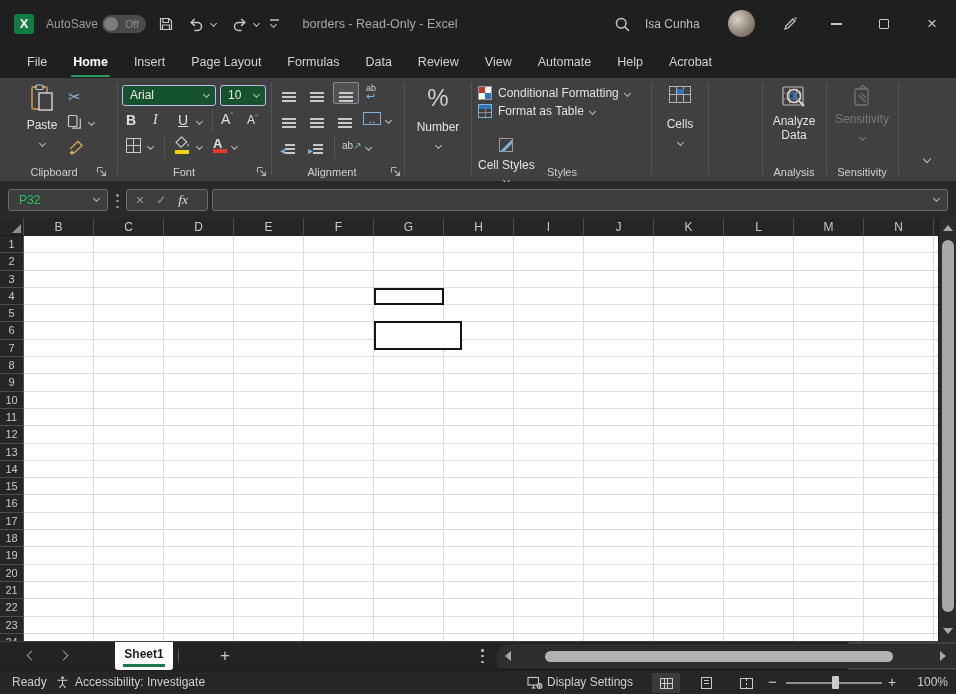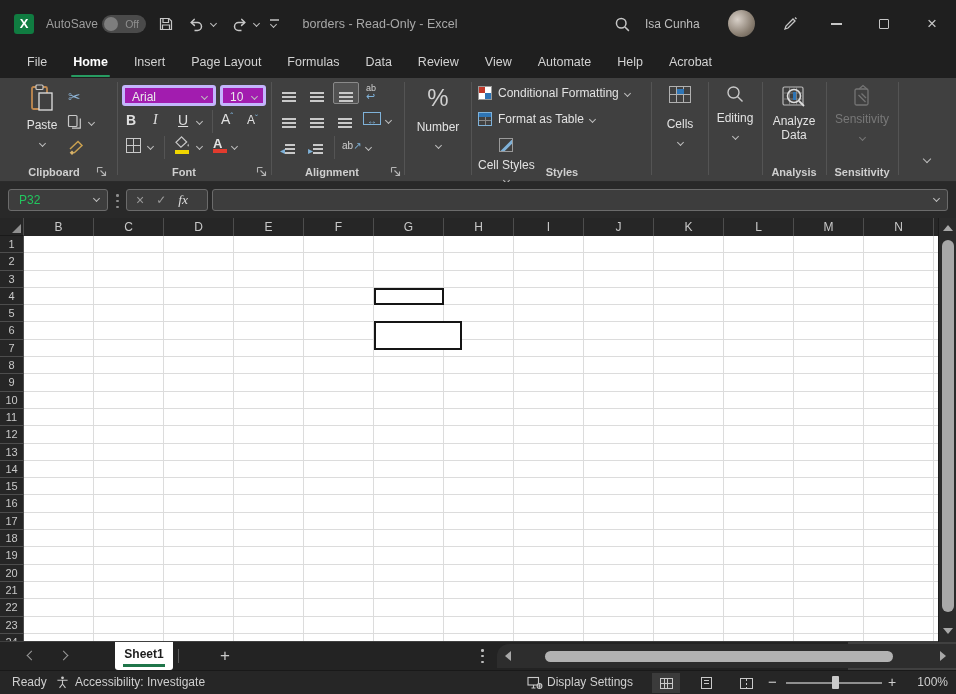--- a/index.html
+++ b/index.html
@@ -43,24 +43,24 @@
   #comments-btn { left:762px; top:52px; height:23px; padding:0 10px; border:1px solid #9a9a9a; border-radius:4px;
                   display:flex; align-items:center; gap:6px; font-size:12px; color:#ececec; background:#242424; }
   #share-btn { left:862px; top:52px; height:23px; width:86px; border-radius:4px; background:#129150;
                display:flex; align-items:center; justify-content:center; gap:5px; font-size:12px;
                color:#0d2416; font-weight:bold; }
   #share-btn .chv { border-color:#0d2416; }
 
   
   #ribbon { left:0; top:78px; width:956px; height:104px; background:#404040; border-bottom:1px solid #2b2b2b; }
   .vsep { position:absolute; top:4px; bottom:6px; width:1px; background:#545454; }
-  .glabel { position:absolute; bottom:3px; font-size:11px; color:#cfcfcf; text-align:center;font-weight:bold; }
+  .glabel { position:absolute; bottom:3px; font-size:11px; color:#cfcfcf; text-align:center; }
   .launcher { position:absolute; bottom:4px; right:5px; width:11px; height:11px; }
   .ribbon-btn-lbl { font-size:12px; color:#e2e2e2; text-align:center; }
-  .combo { position:absolute; height:21px; background:#a21caf; border:3px solid #c4b5fd; border-radius:3px;
+  .combo { position:absolute; height:21px; background:#14532d; border:1px solid #c4b5fd; border-radius:3px;
            font-size:12px; color:#eaeaea; line-height:19px; padding-left:7px; }
   .combo .chv { position:absolute; right:6px; top:6px; }
   .bars { display:inline-block; width:14px; height:10px; position:relative; }
   .bars::before { content:""; position:absolute; left:0; right:0; top:0; height:1.5px; background:#c9c9c9;
                   box-shadow:0 4px 0 #c9c9c9, 0 8px 0 #c9c9c9; }
   .selbox { background:#525252; border:1px solid #8a8a8a; border-radius:2px; }
   .blue { color:#7fb2d9; }
   .grid-ic { display:inline-block; width:15px; height:15px; border:1px solid #c9c9c9;
     background: linear-gradient(#c9c9c9,#c9c9c9) 50% 0/1px 100% no-repeat,
                 linear-gradient(#c9c9c9,#c9c9c9) 0 50%/100% 1px no-repeat; }
@@ -366,48 +366,40 @@
       <div class="bigbtn-lbl" style="margin-top:8px;">Number</div>
       <span class="chv sm" style="margin-top:6px;"></span>
     </div>
     <div class="vsep" style="left:471px;"></div>
 
     <div class="styles-item" style="left:478px; top:8px;">
       <span class="cf-ic"></span>
       <span>Conditional Formatting</span>
       <span class="chv sm"></span>
     </div>
-    <div class="styles-item" style="left:478px; top:34px;">
+    <div class="styles-item" style="left:478px; top:26px;">
       <span class="fat-ic"></span>
       <span>Format as Table</span>
       <span class="chv sm"></span>
     </div>
     <div class="styles-item" style="left:478px; top:60px;flex-direction:column;">
       <span class="cs-ic"></span>
       <span>Cell Styles</span>
       <span class="chv sm"></span>
     </div>
     <div class="glabel" style="left:474px; width:176px;">Styles</div>
     <div class="vsep" style="left:651px;"></div>
 
     <div class="abs" style="left:656px; top:8px; width:48px; text-align:center;">
       <span class="cells-ic" style="display:inline-block;"></span>
       <div class="bigbtn-lbl" style="margin-top:10px;">Cells</div>
       <span class="chv sm" style="margin-top:5px;"></span>
     </div>
     <div class="vsep" style="left:708px;"></div>
 
-    <div class="abs" style="left:712px; top:6px; width:46px; text-align:center;">
-      <svg width="20" height="20" viewBox="0 0 20 20" fill="none" stroke="#c9c9c9" stroke-width="1.4" style="margin:0 auto;">
-        <circle cx="8.5" cy="8.5" r="5.5"></circle>
-          <path d="M12.7 12.7 L17.5 17.5"></path>
-      </svg>
-      <div class="bigbtn-lbl" style="margin-top:7px;">Editing</div>
-      <span class="chv sm" style="margin-top:5px;"></span>
-    </div>
     <div class="vsep" style="left:762px;"></div>
 
     <div class="abs" style="left:766px; top:6px; width:56px; text-align:center;">
       <svg width="26" height="26" viewBox="0 0 26 26" style="margin:0 auto;">
         <rect x="2" y="3" width="20" height="18" rx="1.5" fill="none" stroke="#b9b9b9" stroke-width="1.2"></rect>
         <path d="M2 9 h20 M2 15 h20 M8.5 3 v18 M15.5 3 v18" stroke="#8c8c8c" stroke-width="0.8"></path>
         <rect x="12" y="8" width="3" height="8" fill="#2e75b6"></rect>
         <circle cx="13" cy="12" r="6.5" fill="none" stroke="#dedede" stroke-width="1.6"></circle>
         <path d="M18 17 L23 22" stroke="#dedede" stroke-width="1.8"></path>
       </svg>

